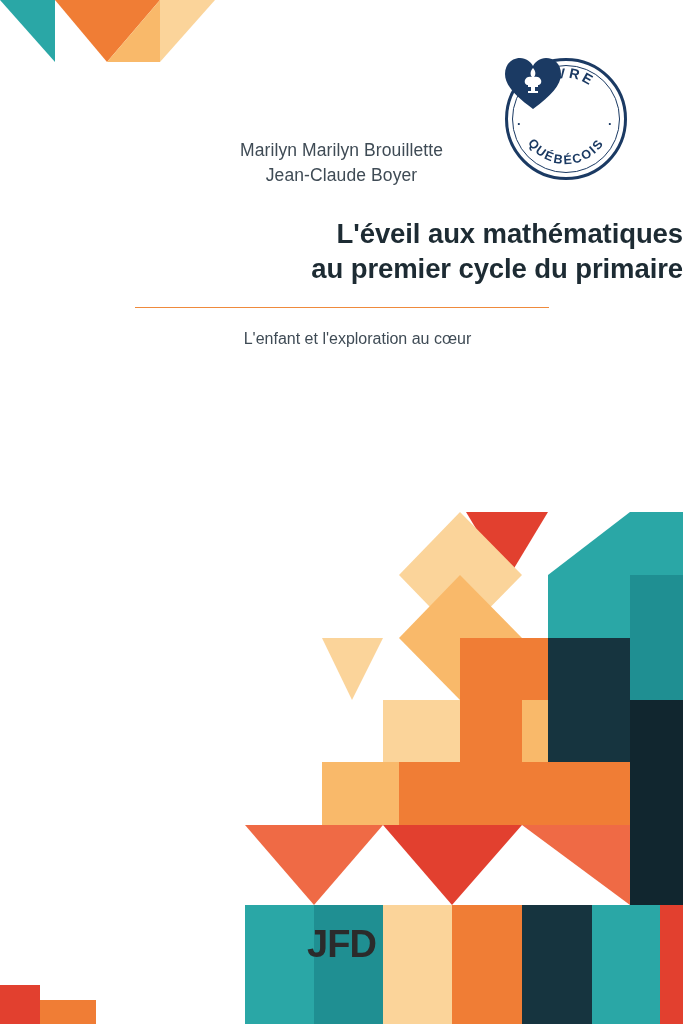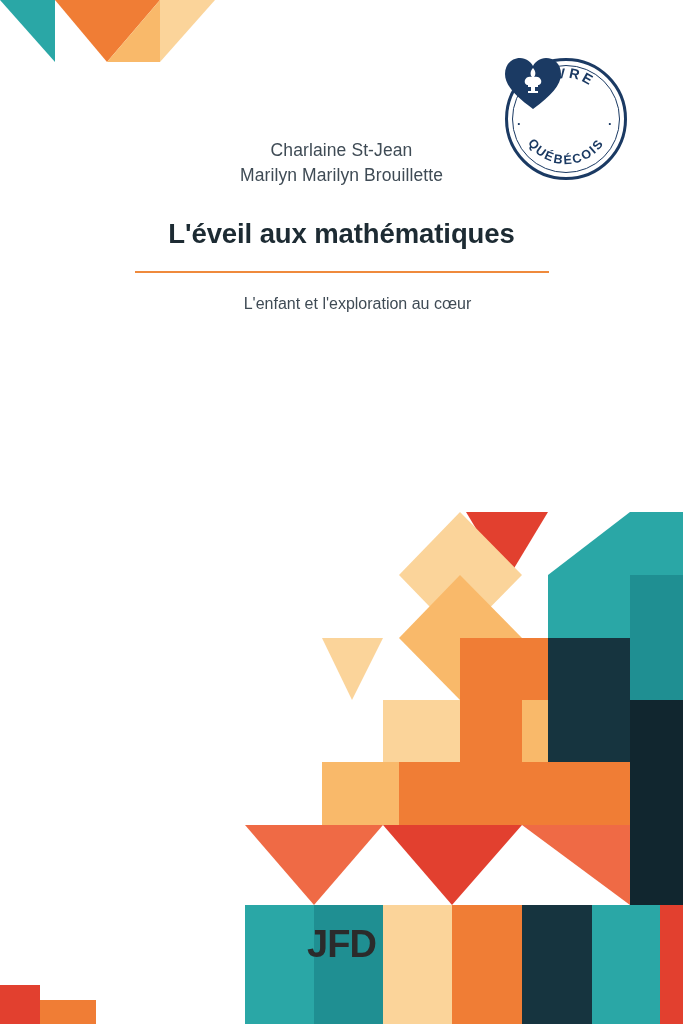--- a/index.html
+++ b/index.html
@@ -77,21 +77,21 @@
   }
   .authors div { margin: 0; }
   .title {
     margin-top: 28px;
     color: #1d2b33;
     font-size: 27.5px;
     font-weight: bold;
     line-height: 1.29;
     letter-spacing: -0.1px;
   }
-  .title div { margin: 0; }
+  .title div { margin: 0; text-align: right; }
   .rule {
     width: 414px;
     height: 1.6px;
     background: #ef8a3c;
     margin: 20px auto 0 auto;
   }
   .subtitle {
     margin-top: 19px;
     color: #3f4b55;
     font-size: 16px;
@@ -193,26 +193,27 @@
     </svg>
 
     <svg class="badge-heart" viewBox="0 0 56 52">
       <path d="M28 51 C 10 38, 0 27, 0 16 C 0 6, 7 0, 15 0 C 21 0, 26 4, 28 8 C 30 4, 35 0, 41 0 C 49 0, 56 6, 56 16 C 56 27, 46 38, 28 51 Z" fill="#1b3a63"></path>
       <path d="M28 10 C 25 13, 25 17, 27 19 C 24 18, 21 19, 20 22 C 19 25, 21 27, 23 27 L 23 29 L 26 29 L 26 33 L 23 33 L 23 35 L 33 35 L 33 33 L 30 33 L 30 29 L 33 29 L 33 27 C 35 27, 37 25, 36 22 C 35 19, 32 18, 29 19 C 31 17, 31 13, 28 10 Z" fill="#ffffff"></path>
     </svg>
   </div>
 
   <div class="text-block">
     <div class="authors">
-      <div>Charlaine St-Jean</div>
       <div>Marilyn Marilyn Brouillette</div>
+      <div>Jean-Claude Boyer</div>
     </div>
 
     <div class="title">
       <div>L'éveil aux mathématiques</div>
+      <div>au premier cycle du primaire</div>
     </div>
 
     <div class="rule"></div>
 
     <div class="subtitle">
       <div>L'enfant et l'exploration au cœur</div>
     </div>
   </div>
 
   <div class="logo">

